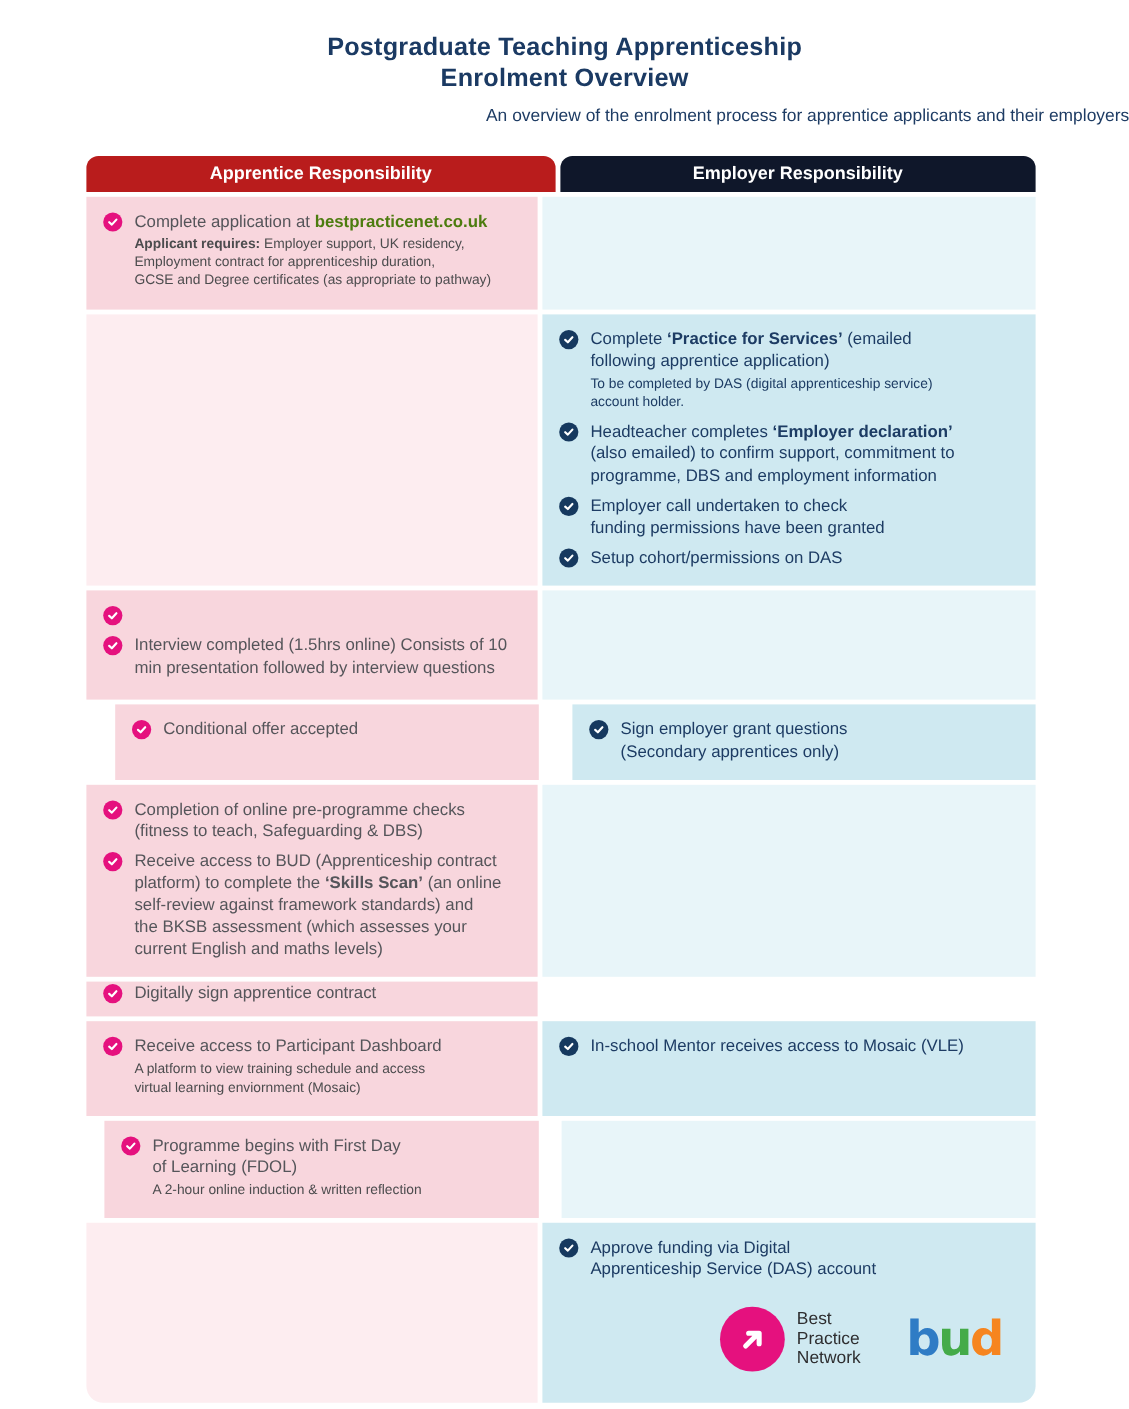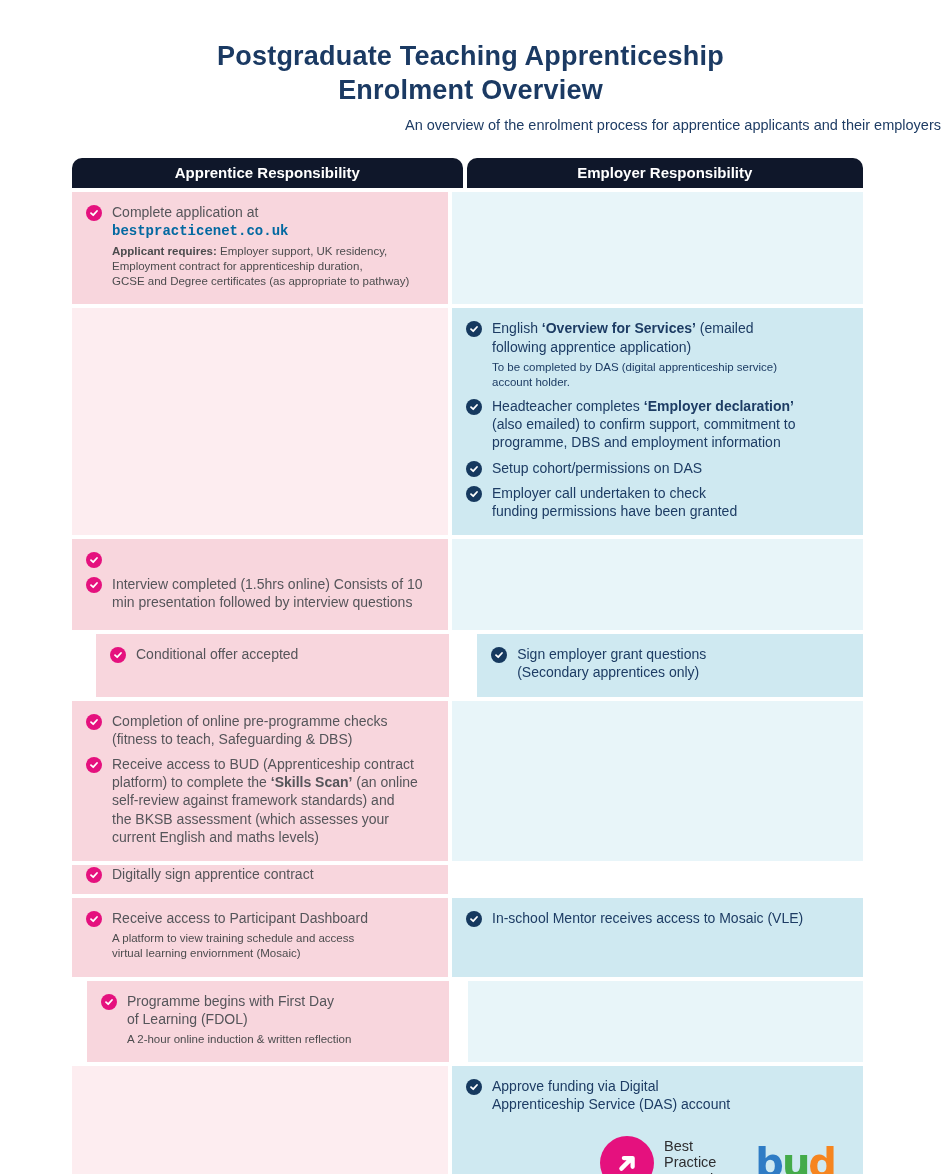--- a/index.html
+++ b/index.html
@@ -3,36 +3,36 @@
 <meta charset="utf-8">
 <style>
   * { margin:0; padding:0; box-sizing:border-box; }
   html,body { background:#ffffff; }
   body {
     width:941px; height:1174px;
     font-family:"Liberation Sans", sans-serif;
     position:relative; overflow:hidden;
   }
   .page-title {
-    margin-top:40px; text-align:center;
-    font-size:27px; font-weight:bold; color:#1b3a63;
+    margin-top:27px; text-align:center;
+    font-size:21px; font-weight:bold; color:#1b3a63;
     line-height:1.25; white-space:pre-line; letter-spacing:.2px;
   }
   .page-subtitle {
     margin-top:9px; text-align:right;
     font-size:14.5px; color:#1e3c64;
   }
   .table { width:791px; margin:25px 0 0 72px; }
   .hdr-row { display:flex; gap:4px; }
   .hdr {
     height:30px; display:flex; align-items:center; justify-content:center;
     color:#ffffff; font-weight:bold; font-size:15px;
     border-radius:10px 10px 0 0;
   }
-  .hdr.hl { width:405px; background:#0f172a; }
+  .hdr.hl { width:405px; background:#b91c1c; }
   .hdr.hr { width:411px; background:#0f172a; }
   .row { display:flex; gap:4px; margin-top:4px; }
   .cell { padding:11px 14px 8px 14px; }
   .cell.cl { width:376px; }
   .cell.cr { width:411px; }
   .pk-d { background:#f8d6dd; }
   .pk-l { background:#fdedf0; }
   .bl-d { background:#cfe9f1; }
   .bl-l { background:#e8f5f9; }
   .r1 .cell { min-height:94px; }
@@ -54,21 +54,21 @@
   .check.pink { background:#e5117e; }
   .check.navy { background:#16395f; }
   .item-body { margin-left:10px; }
   .t { font-size:14px; line-height:1.3; white-space:pre-line; }
   .cl .t { color:#55555a; }
   .cr .t { color:#1d3c64; }
   .sub { font-size:11.5px; line-height:1.32; margin-top:4px; white-space:pre-line; }
   .cl .sub { color:#4c4c4e; }
   .cr .sub { color:#1d3c64; }
   .b { font-weight:bold; }
-  .link { font-weight:bold; color:#0369a1; cursor:pointer;font-family:Liberation Mono, monospace; }
+  .link { font-weight:bold; color:#4d7c0f; cursor:pointer; }
   .logos {
     display:flex; align-items:center; justify-content:flex-end;
     margin:22px 14px 0 0; gap:38px;
   }
   .bpn { display:flex; align-items:center; }
   .bpn-circle {
     width:54px; height:54px; border-radius:50%; background:#e5117e;
     display:flex; align-items:center; justify-content:center;
   }
   .bpn-text {
@@ -117,21 +117,21 @@
   <div class="row r2">
     <div class="cell cl pk-l"></div>
     <div class="cell cr bl-d">
       <div class="item">
         <span class="check navy">
             <svg width="10" height="10" viewBox="0 0 10 10">
               <path d="M2 5.2 L4.2 7.2 L8 3" stroke="#fff" stroke-width="1.8" fill="none" stroke-linecap="round" stroke-linejoin="round"></path>
             </svg>
           </span>
         <div class="item-body">
-          <div class="t"><span>English </span><span class="b">‘Overview for Services’</span><span> (emailed
+          <div class="t"><span>Complete </span><span class="b">‘Practice for Services’</span><span> (emailed
 following apprentice application)</span></div>
           <div class="sub"><span>To be completed by DAS (digital apprenticeship service)
 account holder.</span></div>
         </div>
       </div>
       <div class="item">
         <span class="check navy">
             <svg width="10" height="10" viewBox="0 0 10 10">
               <path d="M2 5.2 L4.2 7.2 L8 3" stroke="#fff" stroke-width="1.8" fill="none" stroke-linecap="round" stroke-linejoin="round"></path>
             </svg>
@@ -142,32 +142,32 @@
 programme, DBS and employment information</span></div>
         </div>
       </div>
       <div class="item">
         <span class="check navy">
             <svg width="10" height="10" viewBox="0 0 10 10">
               <path d="M2 5.2 L4.2 7.2 L8 3" stroke="#fff" stroke-width="1.8" fill="none" stroke-linecap="round" stroke-linejoin="round"></path>
             </svg>
           </span>
         <div class="item-body">
-          <div class="t"><span>Setup cohort/permissions on DAS</span></div>
-        </div>
-      </div>
-      <div class="item">
-        <span class="check navy">
-            <svg width="10" height="10" viewBox="0 0 10 10">
-              <path d="M2 5.2 L4.2 7.2 L8 3" stroke="#fff" stroke-width="1.8" fill="none" stroke-linecap="round" stroke-linejoin="round"></path>
-            </svg>
-          </span>
-        <div class="item-body">
           <div class="t"><span>Employer call undertaken to check
 funding permissions have been granted</span></div>
+        </div>
+      </div>
+      <div class="item">
+        <span class="check navy">
+            <svg width="10" height="10" viewBox="0 0 10 10">
+              <path d="M2 5.2 L4.2 7.2 L8 3" stroke="#fff" stroke-width="1.8" fill="none" stroke-linecap="round" stroke-linejoin="round"></path>
+            </svg>
+          </span>
+        <div class="item-body">
+          <div class="t"><span>Setup cohort/permissions on DAS</span></div>
         </div>
       </div>
     </div>
   </div>
 
   <div class="row r3">
     <div class="cell cl pk-d">
       <div class="item">
         <span class="check pink">
             <svg width="10" height="10" viewBox="0 0 10 10">

